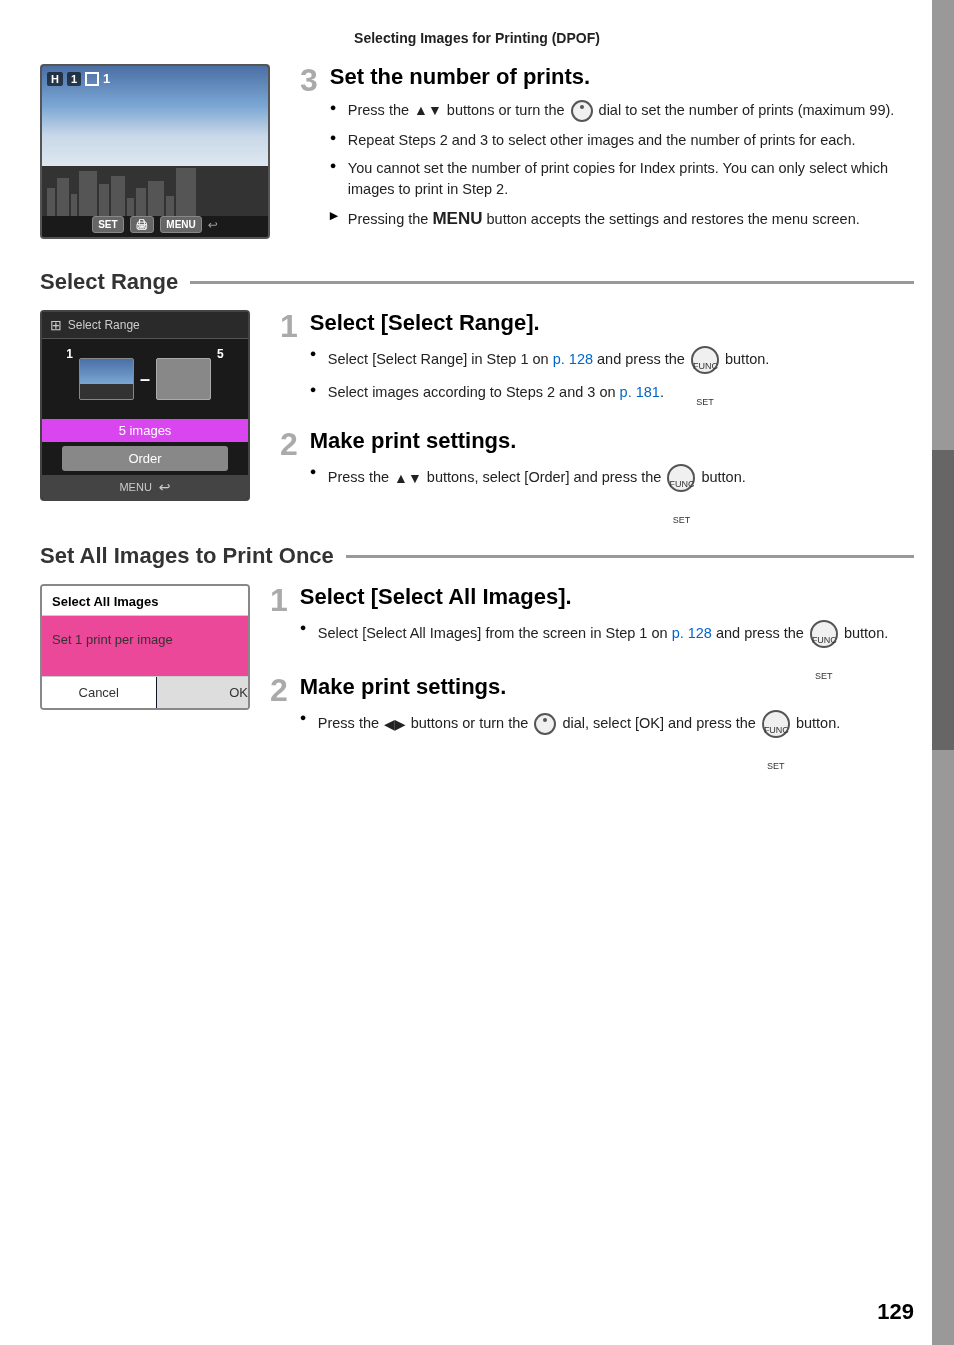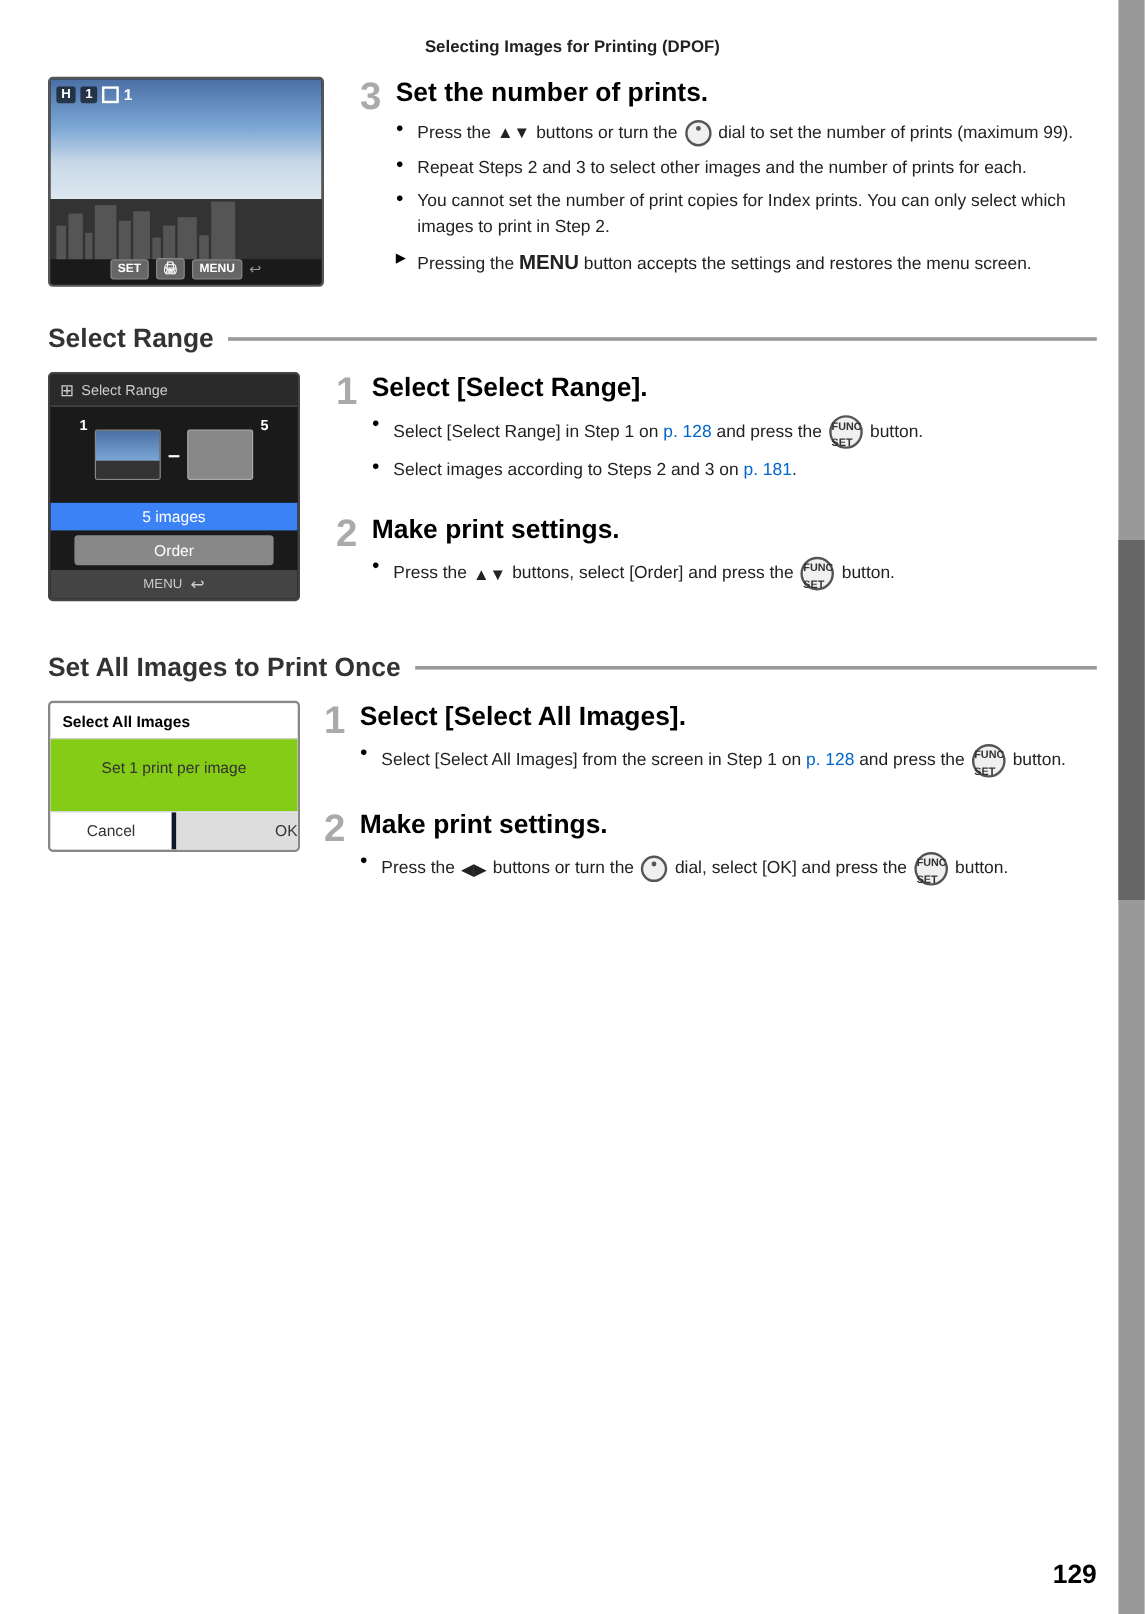--- a/index.html
+++ b/index.html
@@ -214,24 +214,24 @@
 
     .inline-func-btn {
       display: inline-block;
       width: 28px;
       height: 28px;
       border: 2px solid #555;
       border-radius: 50%;
       vertical-align: middle;
       margin: 0 2px;
       background: #f0f0f0;
-      text-align: left;
-      line-height: 14px;
+      text-align: center;
+      line-height: 36px;
       font-size: 9px;
-      font-weight: bold;
+      font-weight: normal;
       color: #333;
     }
 
     .arrow-updown {
       display: inline-block;
       font-size: 14px;
       vertical-align: middle;
       margin: 0 1px;
     }
 
@@ -367,21 +367,21 @@
       font-size: 12px;
       font-weight: bold;
       align-self: flex-start;
     }
 
     .sr-images-count {
       color: #fff;
       font-size: 13px;
       text-align: center;
       padding: 4px 16px;
-      background: #3b82f6;
+      background: #d946ef;
     }
 
     .sr-order-btn {
       background: #888;
       color: #fff;
       font-size: 13px;
       text-align: center;
       padding: 5px 0;
       margin: 4px 20px;
       border-radius: 3px;
@@ -404,41 +404,41 @@
       font-size: 13px;
       font-weight: bold;
       color: #000;
       padding: 8px 10px 6px 10px;
       border-bottom: 1px solid #ccc;
       background: #fff;
     }
 
     .sai-body {
       padding: 16px 10px;
-      text-align: center;
+      text-align: left;
       font-size: 13px;
       color: #333;
-      background: #84cc16;
+      background: #ec4899;
       min-height: 60px;
     }
 
     .sai-footer {
       display: flex;
       flex-direction: row;
       border-top: 1px solid #ccc;
       background: #fff;
     }
 
     .sai-cancel-btn {
       flex: 1;
       text-align: center;
-      padding: 8px 0;
+      padding: 8px 11px;
       font-size: 13px;
       color: #333;
-      border-right: 4px solid #0f172a;
+      border-right: 1px solid #0f172a;
     }
 
     .sai-ok-btn {
       flex: 1;
       text-align: right;
       padding: 8px 0;
       font-size: 13px;
       color: #333;
       background: #ddd;
     }

